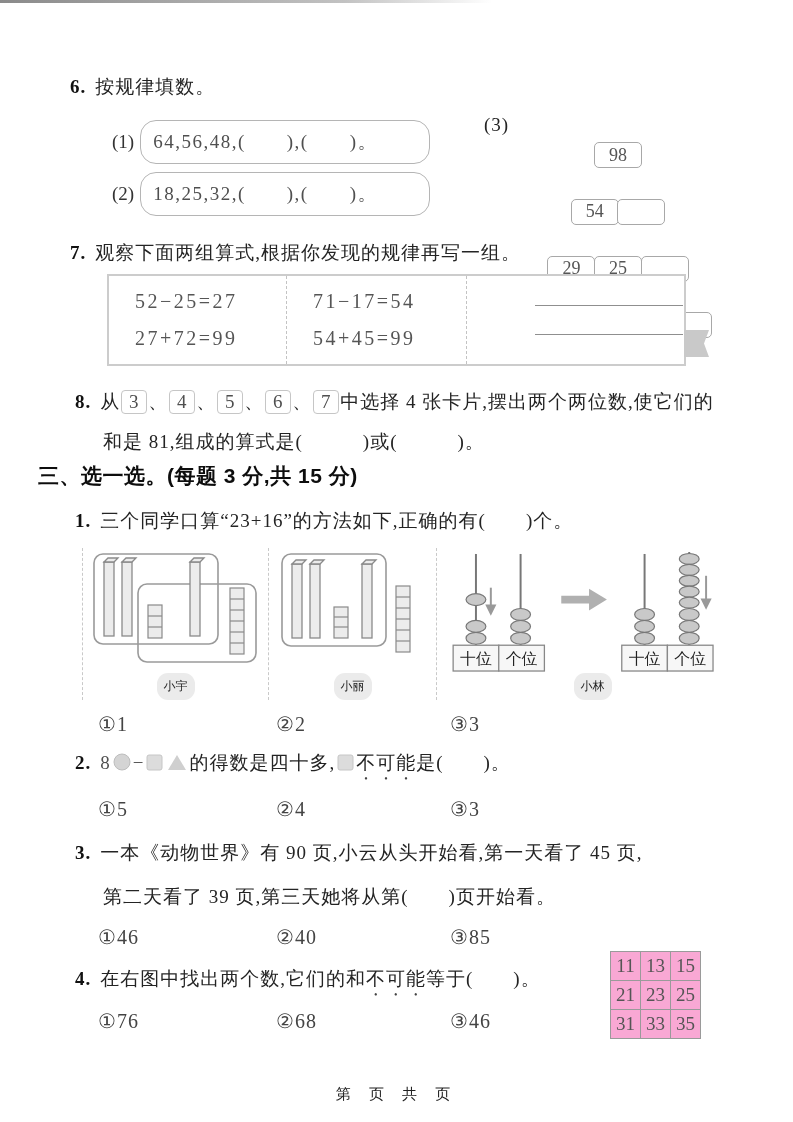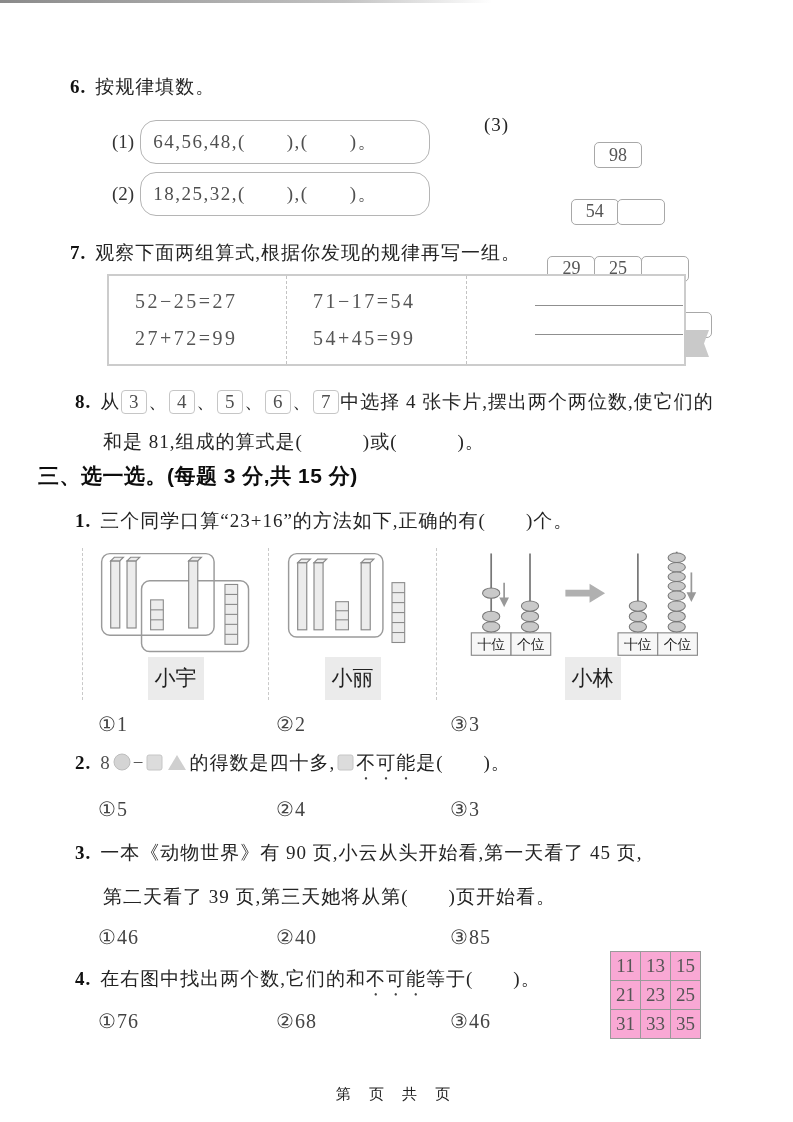--- a/index.html
+++ b/index.html
@@ -50,21 +50,21 @@
 
   
   .sec-title { font-family:"Liberation Sans","DejaVu Sans",sans-serif; font-weight:bold;
     font-size:21px; color:#0d0d0d; letter-spacing:0.5px; white-space:nowrap; }
 
   
   .figures { position:absolute; left:82px; top:548px; width:666px; height:152px; display:flex; }
   .fig-panel { box-sizing:border-box; border-left:1.6px dashed #c9c9c9; display:flex;
     flex-direction:column; align-items:center; justify-content:space-between; padding:2px 0 0 0; }
   .fp1 { width:186px; } .fp2 { width:168px; } .fp3 { width:312px; }
-  .fig-label { font-size:21px; color:#222; background:#ebebeb; padding:8px 7px; line-height:27px; }
+  .fig-label { font-size:12px; color:#222; background:#ebebeb; padding:0 7px; line-height:27px;border-radius:11px; }
 
   
   .opt-row { position:absolute; left:0; width:793px; height:26px; }
   .opt { position:absolute; font-size:20px; color:#444; letter-spacing:1px; }
   .o1 { left:98px; } .o2 { left:276px; } .o3 { left:450px; }
 
   
   .emph { -webkit-text-emphasis:filled dot #444; text-emphasis:filled dot #444;
     -webkit-text-emphasis-position:under right; text-emphasis-position:under right; }
 

